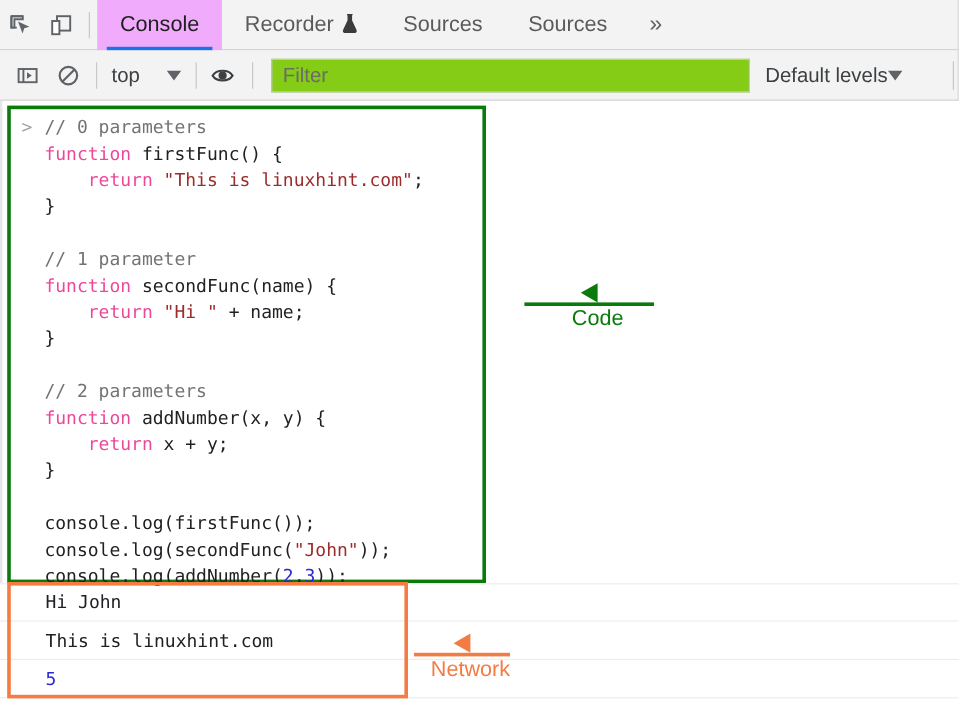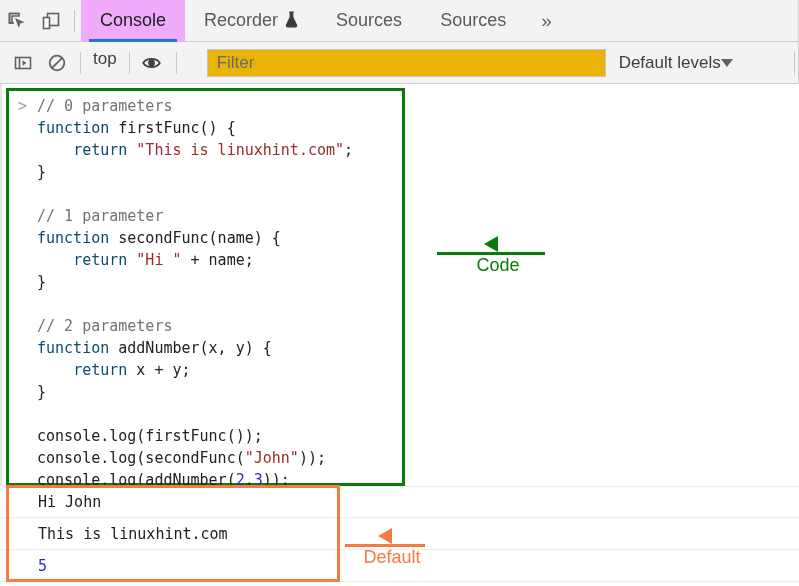--- a/index.html
+++ b/index.html
@@ -68,33 +68,32 @@
     background: #f3f3f3;
     border-bottom: 1px solid #cdcdcd;
     display: flex; align-items: center;
     padding-left: 6px;
   }
   .ctx-select {
     display: flex; align-items: center; gap: 22px;
     font-size: 17px; color: #3c4043;
     padding: 0 6px;
     height: 28px;
-    flex-direction: column;
   }
   .caret {
     width: 0; height: 0;
     border-left: 6px solid transparent;
     border-right: 6px solid transparent;
     border-top: 8px solid #5f6368;
   }
   .filter-input {
     flex: 0 0 auto;
     width: 399px; height: 28px;
-    margin-left: 24px;
-    background: #eab308;
+    margin-left: 9px;
+    background: #84cc16;
     border: 1px solid #c4c4c4;
     font-size: 17px;
     color: #5f6368;
     padding: 0 9px;
     font-family: "Liberation Sans", sans-serif;
     outline: none;
   }
   .filter-input::placeholder { color: #6b6b6b; opacity: 1; }
   .levels {
     display: flex; align-items: center; gap: 0;
@@ -131,21 +130,21 @@
   }
   .code-text {
     position: absolute; left: 28px; top: 4px;
     font-family: "DejaVu Sans Mono", monospace;
     font-size: 15px;
     line-height: 22px;
     white-space: pre;
     color: #202124;
   }
   .tok-comment { color: #737373; }
-  .tok-kw      { color: #0c4a6e; }
+  .tok-kw      { color: #ec4899; }
   .tok-str     { color: #9c2b2b; }
   .tok-num     { color: #2b2bd1; }
   .tok-plain   { color: #202124; }
 
   
   .out-rows { position: absolute; left: 0; top: 402px; width: 799px; }
   .out-row {
     position: relative;
     width: 799px; height: 32px;
     border-bottom: 1px solid #ededed;
@@ -309,16 +308,16 @@
 
   <div class="anno anno-code">
     <span class="anno-head"></span>
     <span class="anno-line"></span>
     <span class="anno-label">Code</span>
   </div>
 
   <div class="anno anno-output">
     <span class="anno-head"></span>
     <span class="anno-line"></span>
-    <span class="anno-label">Default</span>
+    <span class="anno-label">Network</span>
   </div>
 
 </div>
 
 </body></html>

